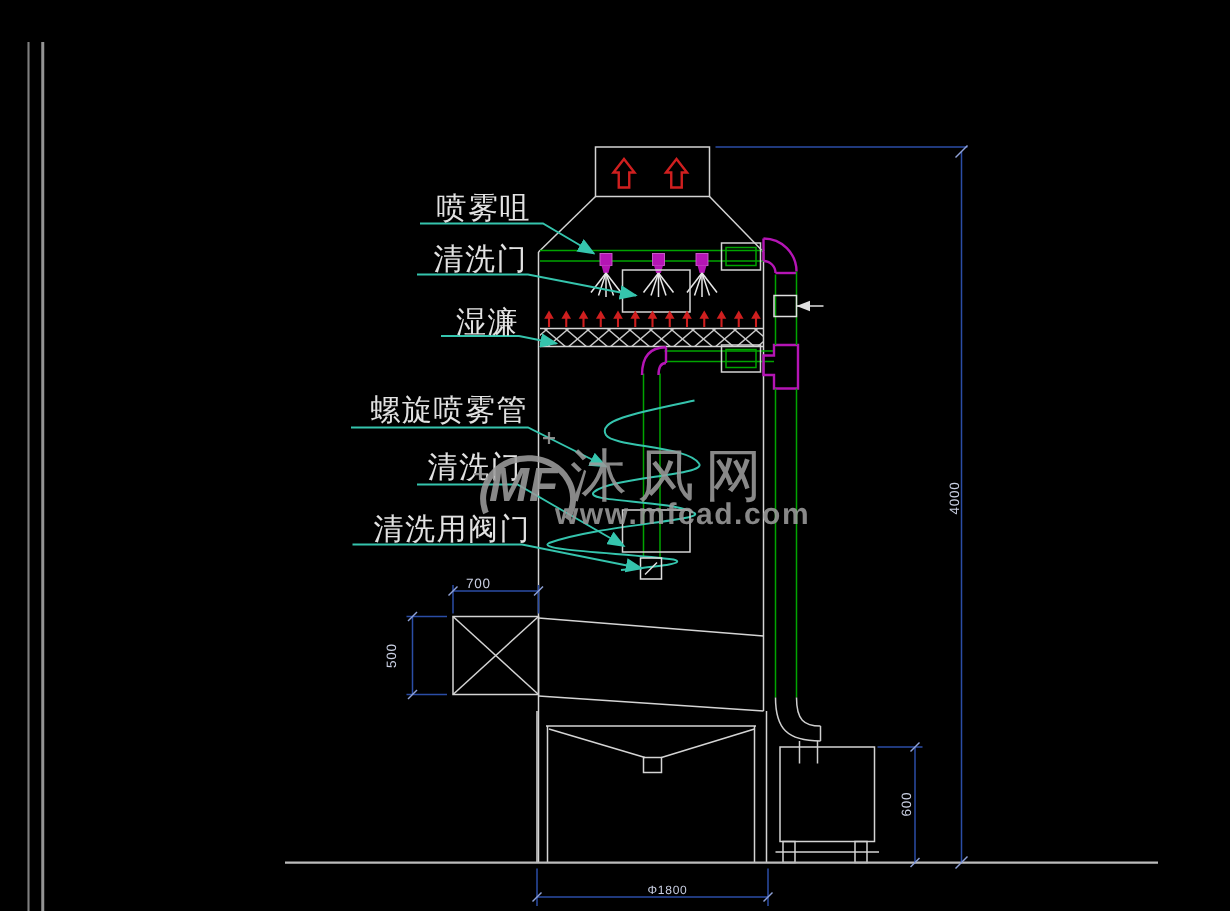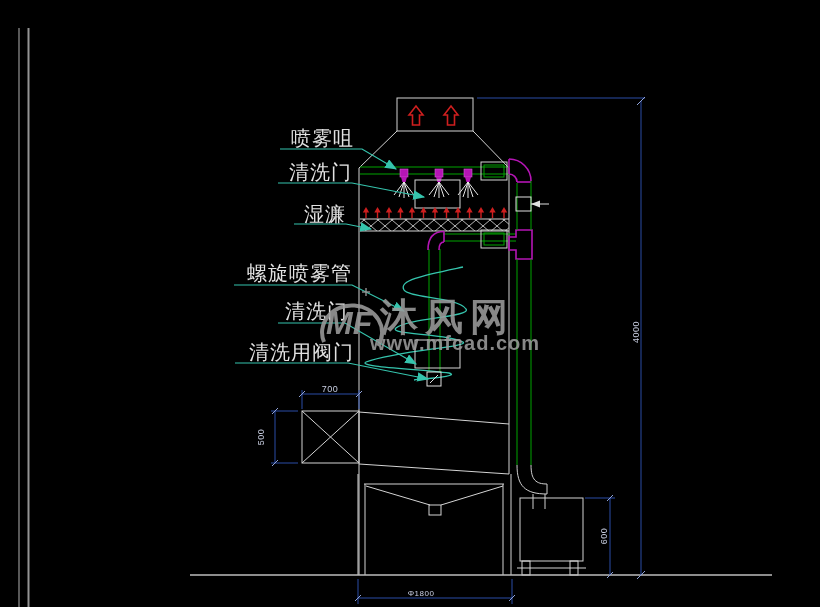--- a/index.html
+++ b/index.html
@@ -4,21 +4,21 @@
 <style>
   html,body{margin:0;padding:0;background:#000;}
   .canvas{position:relative;width:820px;height:607px;background:#000;overflow:hidden;
           font-family:"Liberation Sans",sans-serif;margin-top:28px;}
   .canvas svg{position:absolute;left:0;top:0;}
   .cad-label{position:absolute;color:#e2e2e2;font-size:20px;letter-spacing:1px;
              text-align:right;width:138px;white-space:nowrap;}
   .dim-text{position:absolute;color:#c9cfe2;font-size:9px;letter-spacing:0.5px;text-align:center;}
   .dim-vert{transform:rotate(-90deg);transform-origin:center center;}
   .watermark{position:absolute;left:314px;top:254px;width:200px;height:80px;opacity:0.88;}
-  .wm-name{position:absolute;left:66px;top:10px;font-size:38px;font-weight:bold;
+  .wm-name{position:absolute;left:66px;top:10px;font-size:38px;font-weight:normal;
            color:#9b9b9b;letter-spacing:7px;white-space:nowrap;}
   .wm-url{position:absolute;left:56px;top:50px;font-size:20px;font-weight:bold;
           color:#9b9b9b;letter-spacing:1px;white-space:nowrap;}
 </style>
 </head>
 <body>
 
 <div class="canvas">
 
 <svg width="820" height="607" viewBox="0 0 820 607">
@@ -236,24 +236,24 @@
 </svg>
 
 <div class="cad-label" style="left:216px;top:97px">喷雾咀</div>
 <div class="cad-label" style="left:214px;top:131px">清洗门</div>
 <div class="cad-label" style="left:214px;top:232px">螺旋喷雾管</div>
 <div class="cad-label" style="left:208px;top:173px">湿濂</div>
 <div class="cad-label" style="left:210px;top:270px">清洗门</div>
 <div class="cad-label" style="left:216px;top:311px">清洗用阀门</div>
 
 <div class="dim-text dim-vert" style="left:622px;top:299px;width:28px">4000</div>
-<div class="dim-text" style="left:312px;top:356px;width:36px">700</div>
+<div class="dim-text" style="left:301px;top:356px;width:36px">700</div>
 <div class="dim-text dim-vert" style="left:249px;top:404px;width:24px">500</div>
 <div class="dim-text dim-vert" style="left:592px;top:503px;width:24px">600</div>
-<div class="dim-text" style="left:401px;top:561px;width:40px;font-size:8px">Φ1800</div>
+<div class="dim-text" style="left:425px;top:561px;width:40px;font-size:8px">Φ1800</div>
 
 <div class="watermark">
   <svg width="70" height="80" style="position:absolute;left:0;top:2px">
     <path d="M10,58 A30,27 0 1 1 64,62" stroke="#9b9b9b" stroke-width="4" fill="none"></path>
     <text x="12" y="50" font-size="32" font-style="italic" font-weight="bold" fill="#9b9b9b" font-family="Liberation Sans, sans-serif">MF</text>
     <path d="M48,8 h8 M52,4 v8 M2,32 h8 M6,28 v8" stroke="#9b9b9b" stroke-width="1.5"></path>
   </svg>
   <div class="wm-name">沐风网</div>
   <div class="wm-url">www.mfcad.com</div>
 </div>

